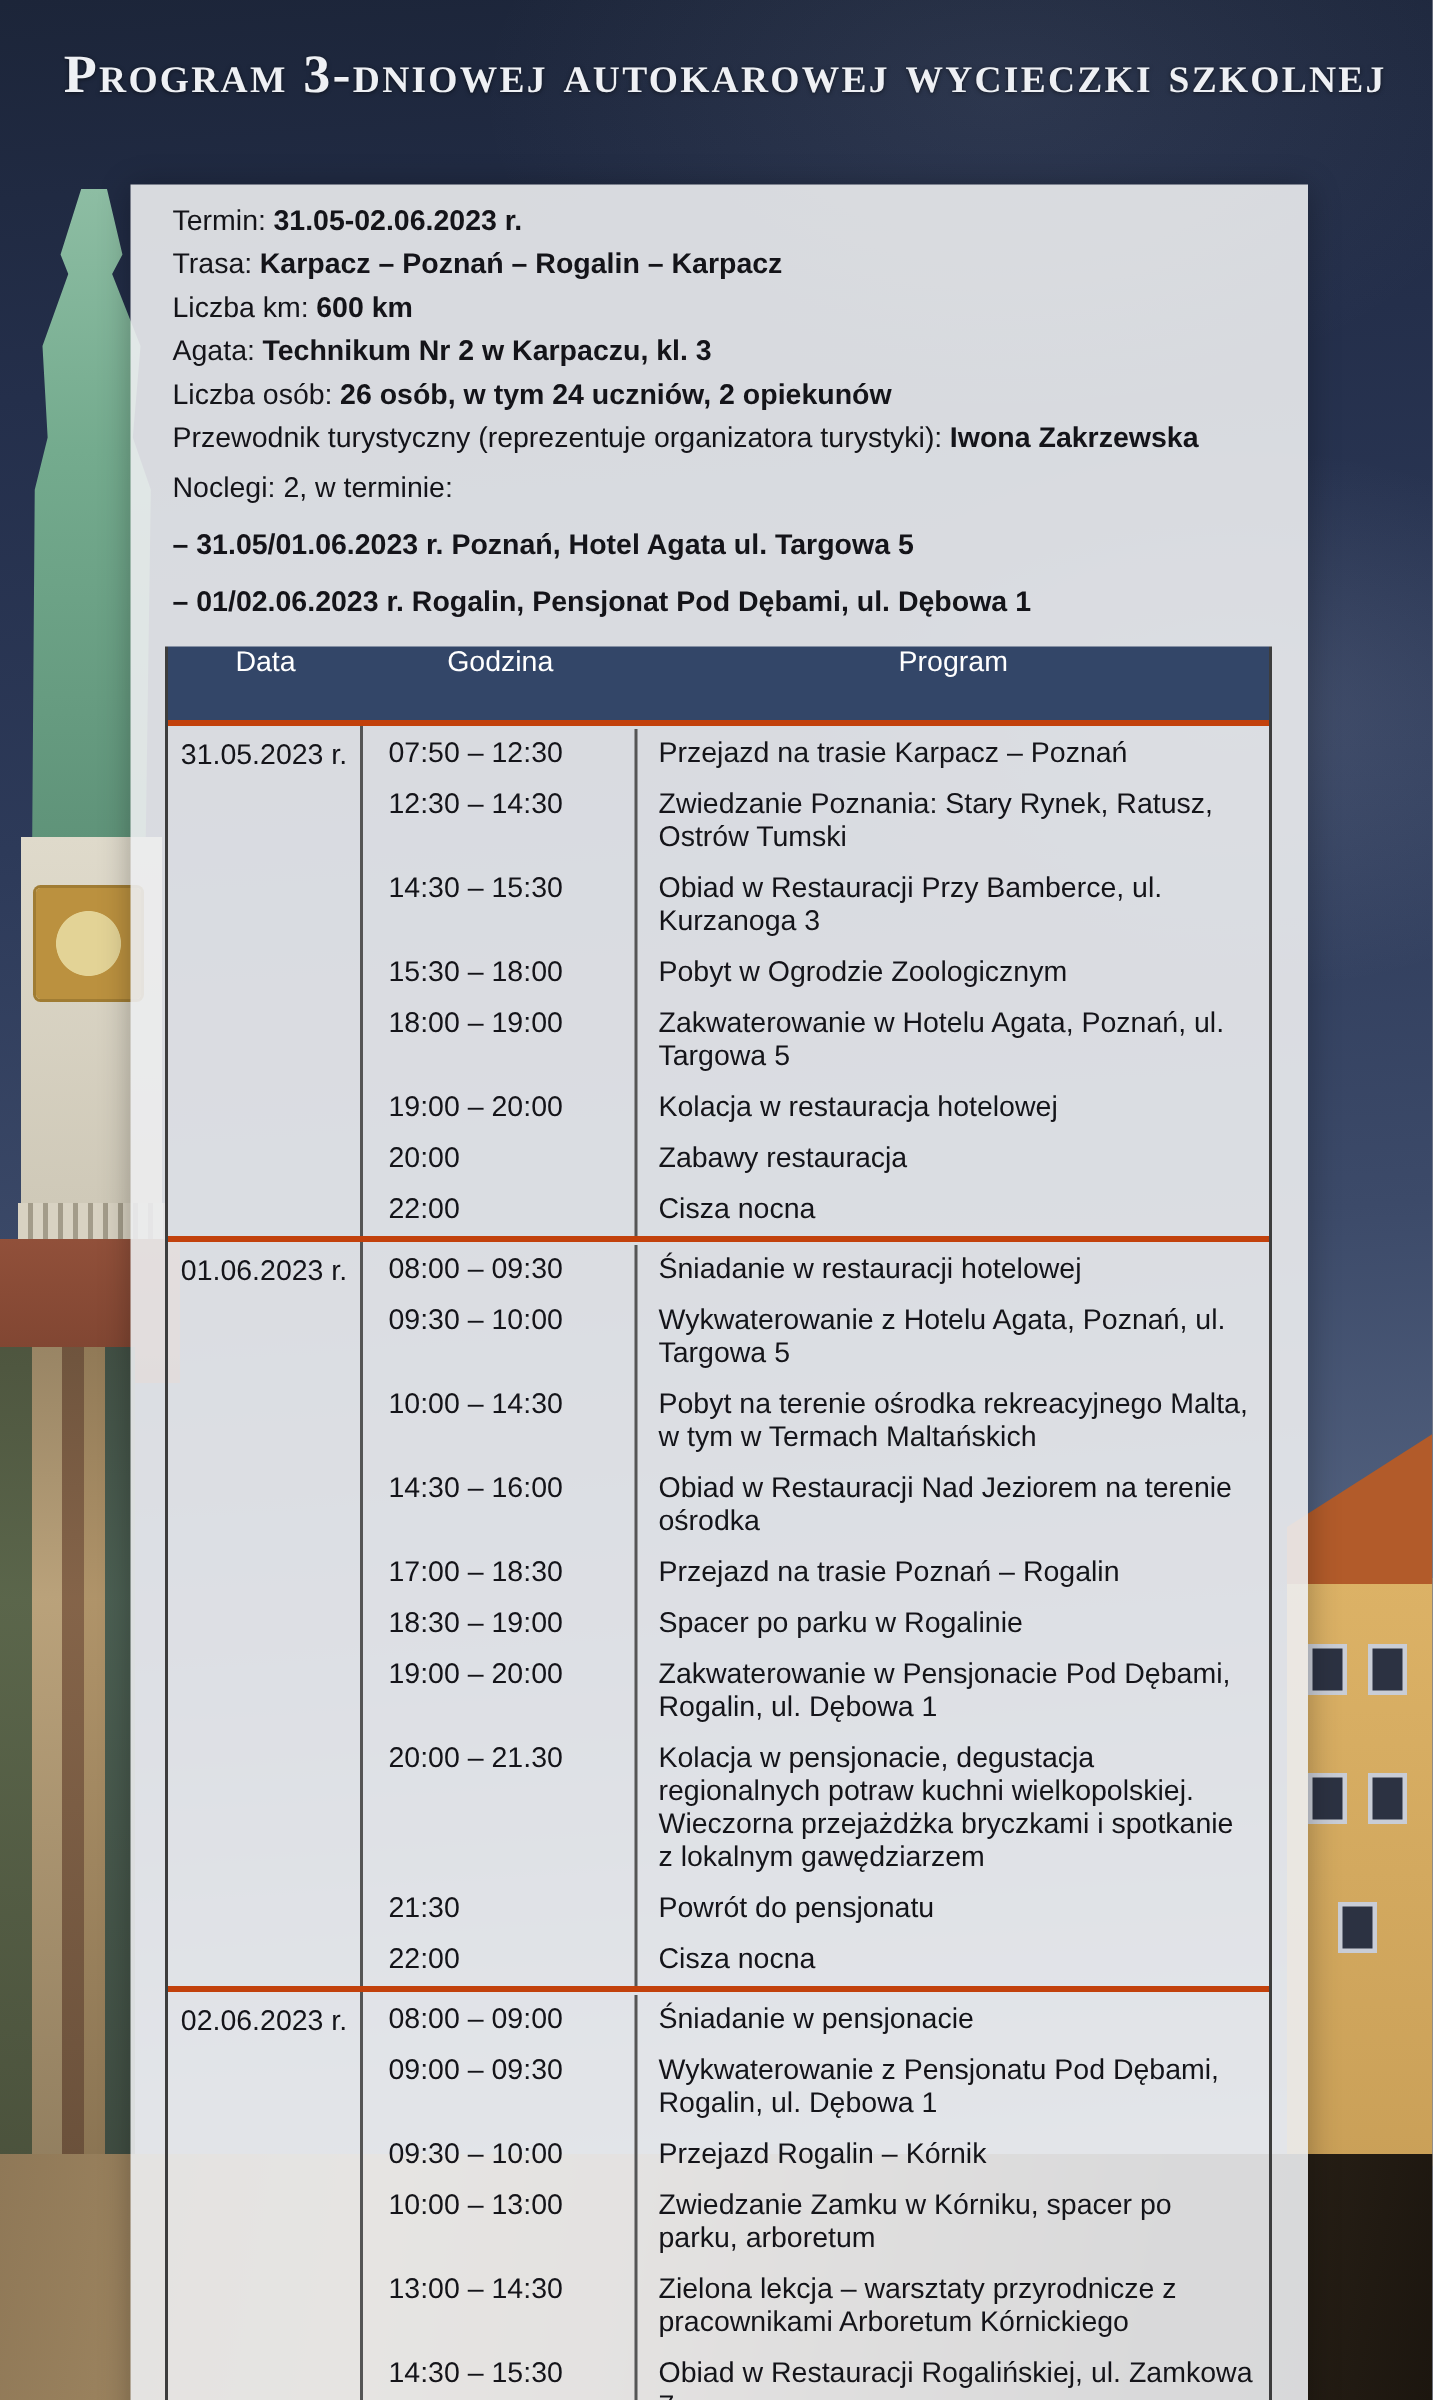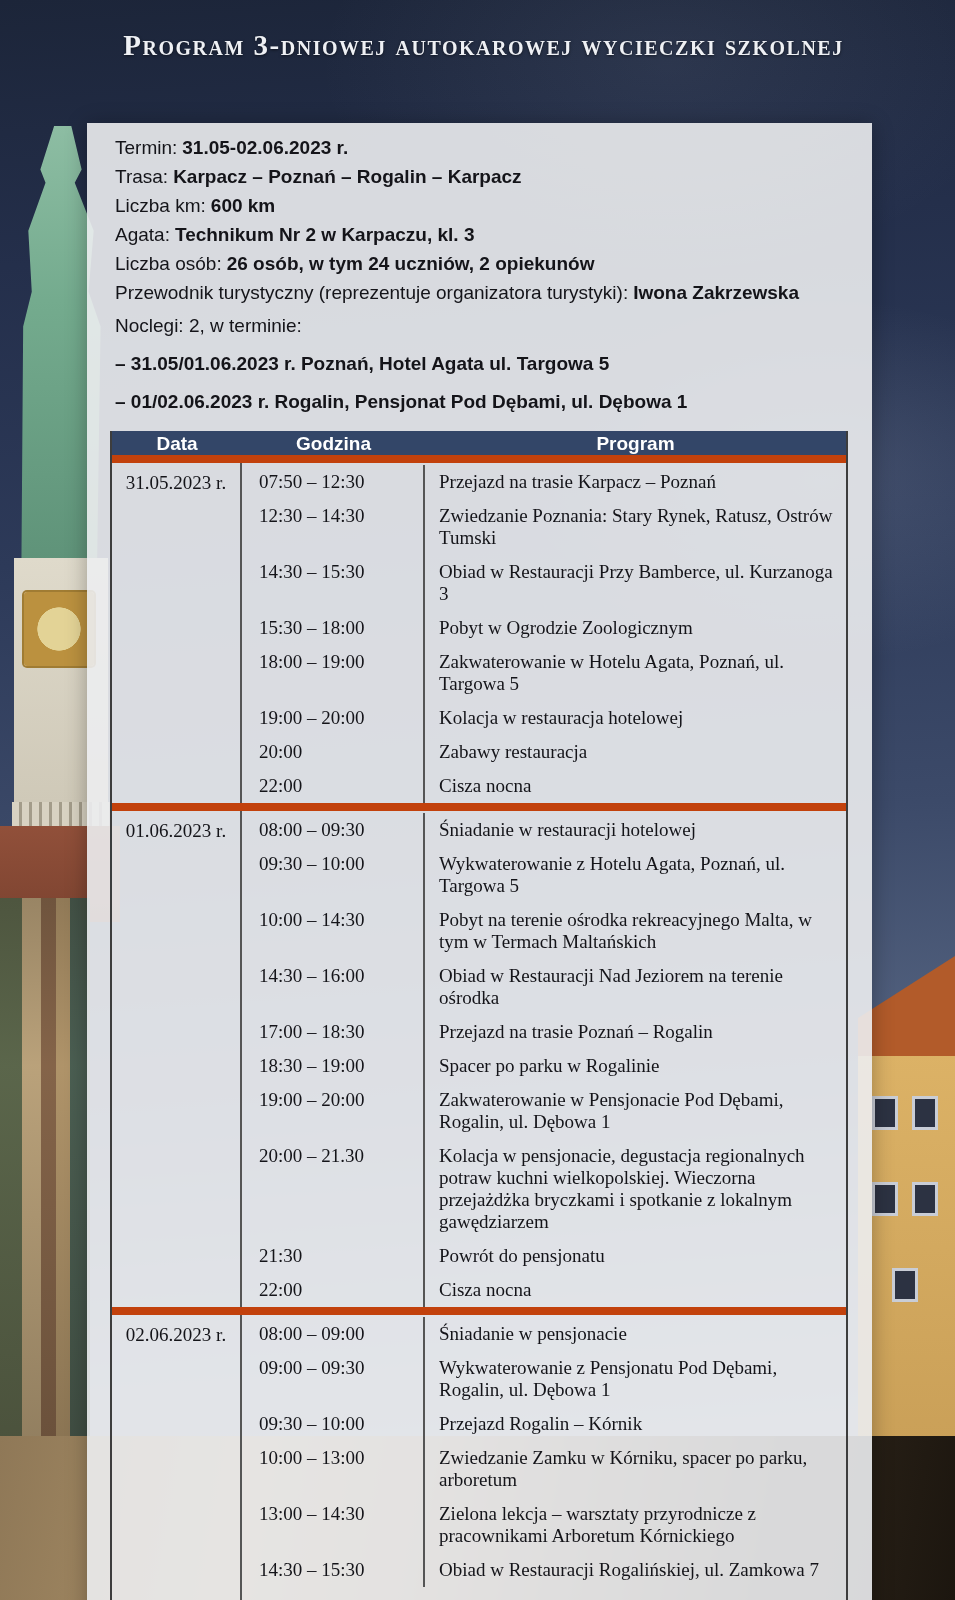--- a/index.html
+++ b/index.html
@@ -43,43 +43,43 @@
   .bg-house-right{left:858px;top:1052px;width:97px;height:392px;background:linear-gradient(#dcb266,#caa058);}
   .bg-roof-right{
     position:absolute;left:0;top:-96px;width:97px;height:100px;background:#b25b2a;
     clip-path:polygon(100% 0,100% 100%,0 100%,0 62%);
   }
   .bg-window{position:absolute;width:26px;height:34px;background:#2c3242;box-shadow:inset 0 0 0 3px #c9cdd6;}
   
   .title-wrap{
     position:absolute;top:26px;left:12px;right:0;z-index:6;text-align:center;
     font-family:"Liberation Serif", serif;font-variant:small-caps;font-weight:700;
-    font-size:29px;line-height:1.32;letter-spacing:1.5px;color:#eef0f4;
+    font-size:36px;line-height:1.32;letter-spacing:1.5px;color:#eef0f4;
     text-shadow:0 1px 3px rgba(0,0,0,.55);
   }
   
   .panel{
     position:absolute;left:87px;top:123px;width:785px;z-index:5;box-sizing:border-box;
     background:rgba(236,237,240,0.9);
     box-shadow:0 2px 20px rgba(0,0,0,.3);
     padding:14px 0 26px 28px;color:#141419;
   }
   .info-line{font-size:19px;line-height:21px;margin-bottom:8px;}
   .info-line .val{font-weight:700;margin-left:5px;}
   .lodging{margin-top:12px;}
   .lodging-label{font-size:19px;line-height:22px;}
   .lodging-item{font-size:19px;line-height:22px;font-weight:700;margin-top:16px;}
   
   .schedule{margin-top:18px;margin-left:-5px;width:738px;box-sizing:border-box;
     border-left:2px solid #3d3d3d;border-right:2px solid #3d3d3d;border-bottom:2px solid #3d3d3d;}
-  .sched-header{display:flex;background:#334668;color:#fff;font-weight:700;font-size:19px;height:24px;align-items:flex-end;}
+  .sched-header{display:flex;background:#334668;color:#fff;font-weight:400;font-size:19px;height:49px;align-items:flex-start;}
   .h-date{width:130px;text-align:center;}
   .h-time{width:183px;text-align:center;}
   .h-prog{flex:1;text-align:center;}
-  .day{display:flex;border-top:8px solid #c2410c;font-family:Liberation Serif, serif;}
+  .day{display:flex;border-top:4px solid #c2410c;}
   .col-date{width:130px;box-sizing:border-box;border-right:2px solid #555;text-align:center;padding-top:9px;font-size:19px;}
   .col-rows{flex:1;display:flex;flex-direction:column;padding-top:2px;}
   .row{display:flex;}
   .cell-time{width:183px;box-sizing:border-box;border-right:2px solid #555;padding:6px 4px 6px 17px;font-size:19px;line-height:22px;}
   .cell-prog{flex:1;padding:6px 10px 6px 14px;font-size:19px;line-height:22px;}
   .day:last-child .col-rows{padding-bottom:14px;}
 </style>
 </head>
 <body>
 

